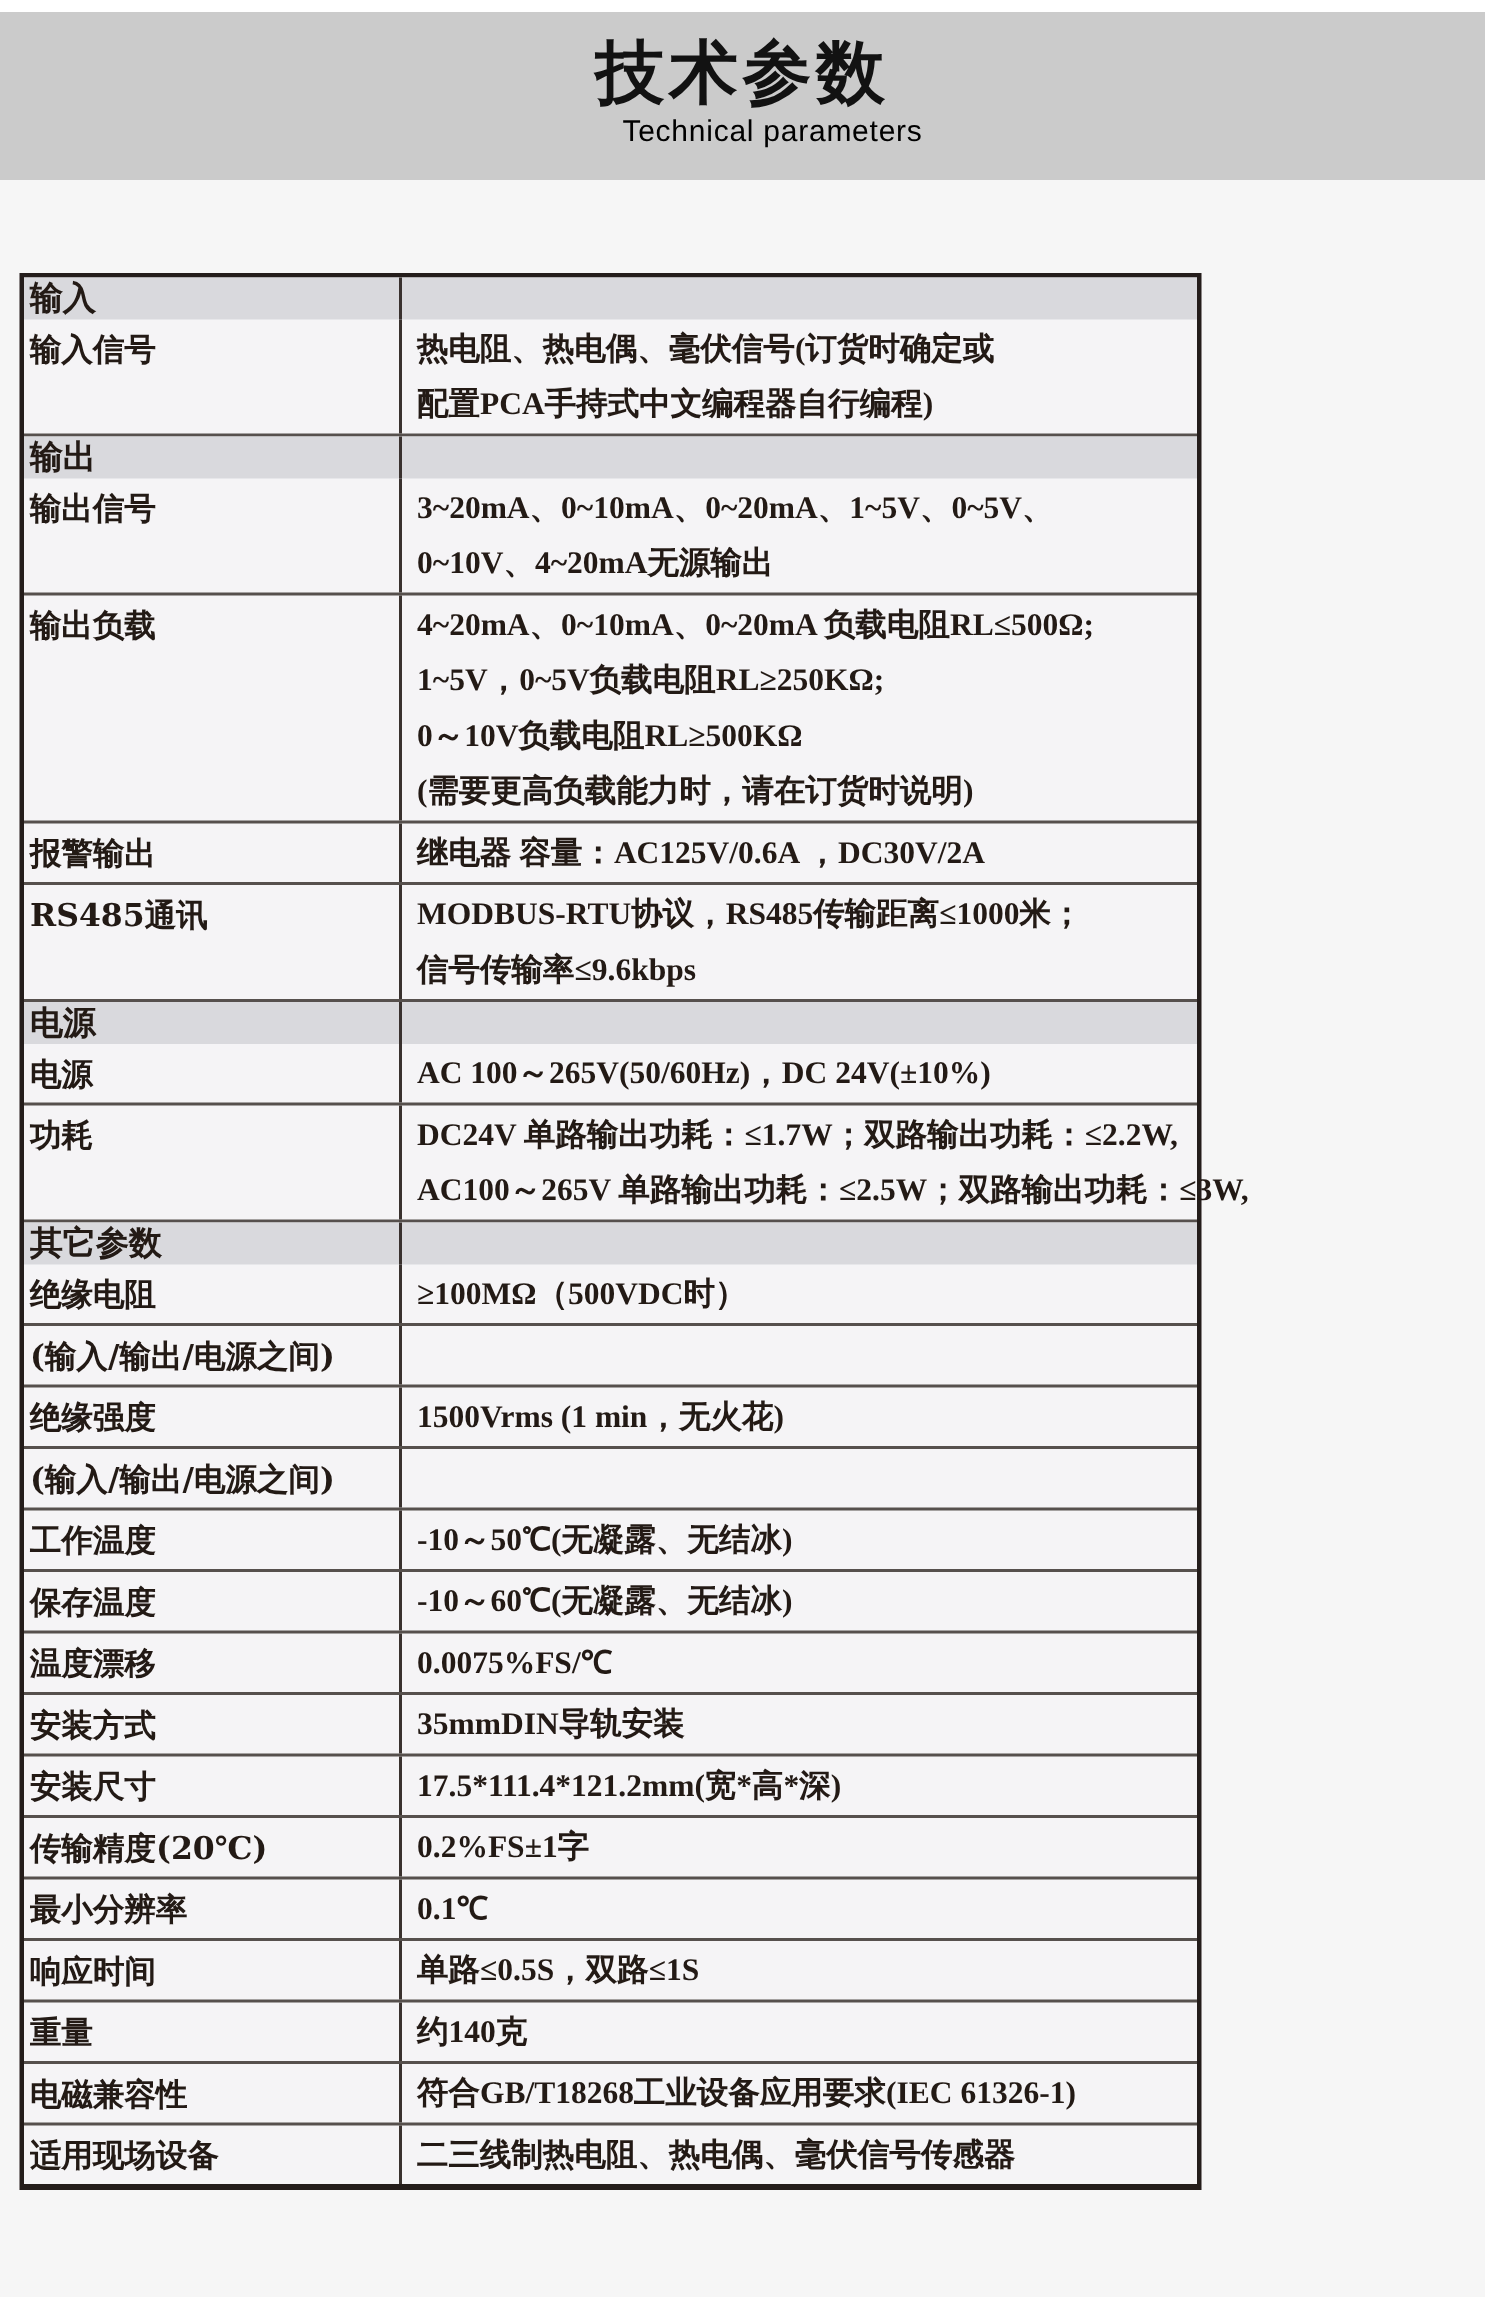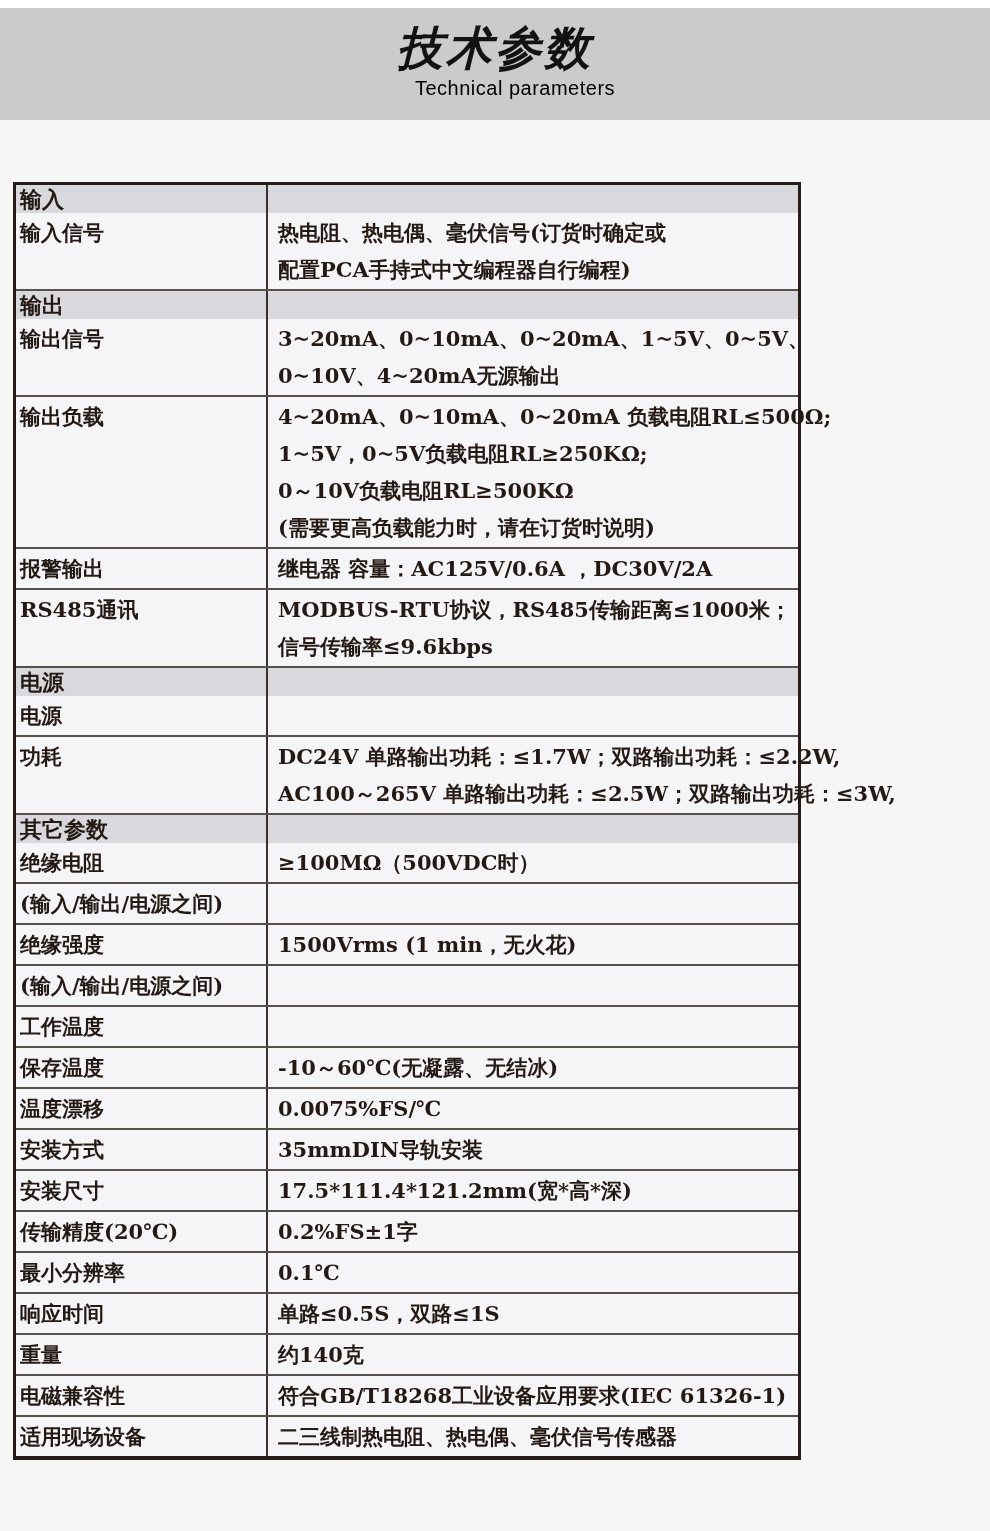--- a/index.html
+++ b/index.html
@@ -18,21 +18,20 @@
     text-align: center;
     padding-top: 12px;
   }
   .banner h1 {
     font-family: "Liberation Sans", "DejaVu Sans", sans-serif;
     font-size: 46px;
     font-weight: 700;
     color: #121212;
     letter-spacing: 3px;
     line-height: 56px;
-    font-style: italic;
   }
   .banner .subtitle {
     font-family: "Liberation Sans", "DejaVu Sans", sans-serif;
     font-size: 20px;
     font-weight: 400;
     color: #000000;
     line-height: 24px;
     letter-spacing: 0.5px;
     padding-left: 40px;
   }
@@ -72,20 +71,21 @@
     font-size: 22px;
     line-height: 26px;
     padding-top: 1px;
   }
   .cell.value {
     flex: 1 1 auto;
     padding: 1px 22px 1px 10px;
     font-weight: 700;
     font-size: 21px;
     line-height: 37px;
+    font-family: Liberation Serif, serif;
   }
   .cell.value .line { min-height: 37px; white-space: nowrap; }
 </style>
 </head>
 <body>
 
 <div class="top-strip"></div>
 
 <div class="banner">
   <h1>技术参数</h1>
@@ -145,20 +145,23 @@
         </div>
   </div>
 
   <div class="row section">
     <div class="cell label">电源</div>
     <div class="cell value"></div>
   </div>
 
   <div class="row data">
     <div class="cell label">电源</div>
+    <div class="cell value">
+          <div class="line">AC 100～265V(50/60Hz)，DC 24V(±10%)</div>
+        </div>
   </div>
 
   <div class="row data">
     <div class="cell label">功耗</div>
     <div class="cell value">
           <div class="line">DC24V 单路输出功耗：≤1.7W；双路输出功耗：≤2.2W,</div>
           <div class="line">AC100～265V 单路输出功耗：≤2.5W；双路输出功耗：≤3W,</div>
         </div>
   </div>
 
@@ -190,20 +193,23 @@
 
   <div class="row data">
     <div class="cell label">(输入/输出/电源之间)</div>
     <div class="cell value">
           <div class="line"></div>
         </div>
   </div>
 
   <div class="row data">
     <div class="cell label">工作温度</div>
+    <div class="cell value">
+          <div class="line">-10～50℃(无凝露、无结冰)</div>
+        </div>
   </div>
 
 
   <div class="row data">
     <div class="cell label">保存温度</div>
     <div class="cell value">
           <div class="line">-10～60℃(无凝露、无结冰)</div>
         </div>
   </div>
 

